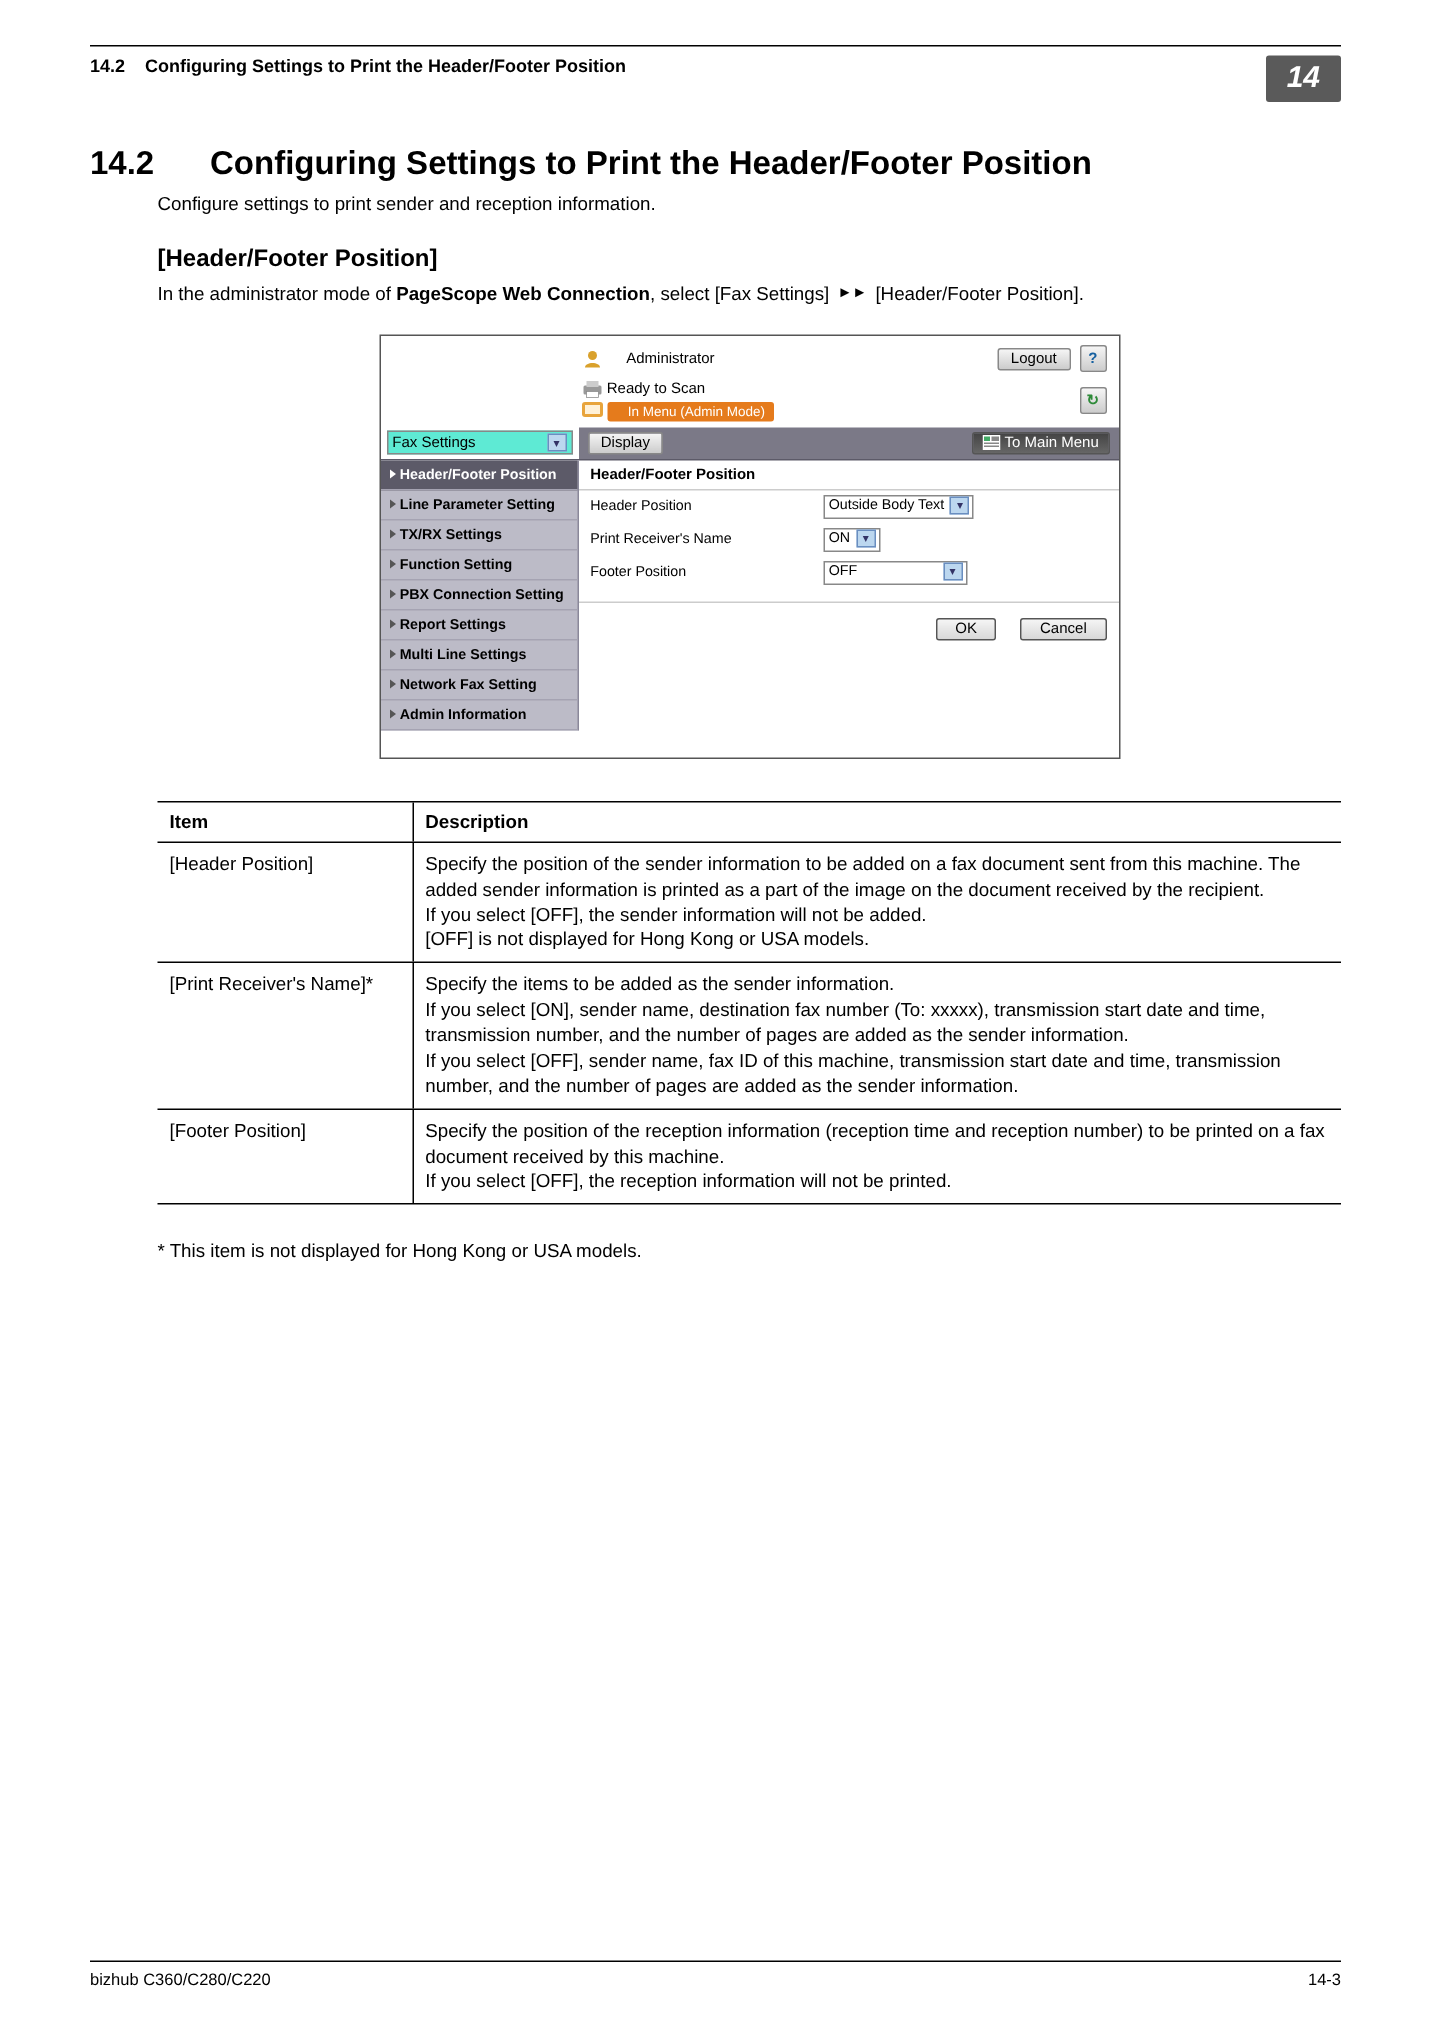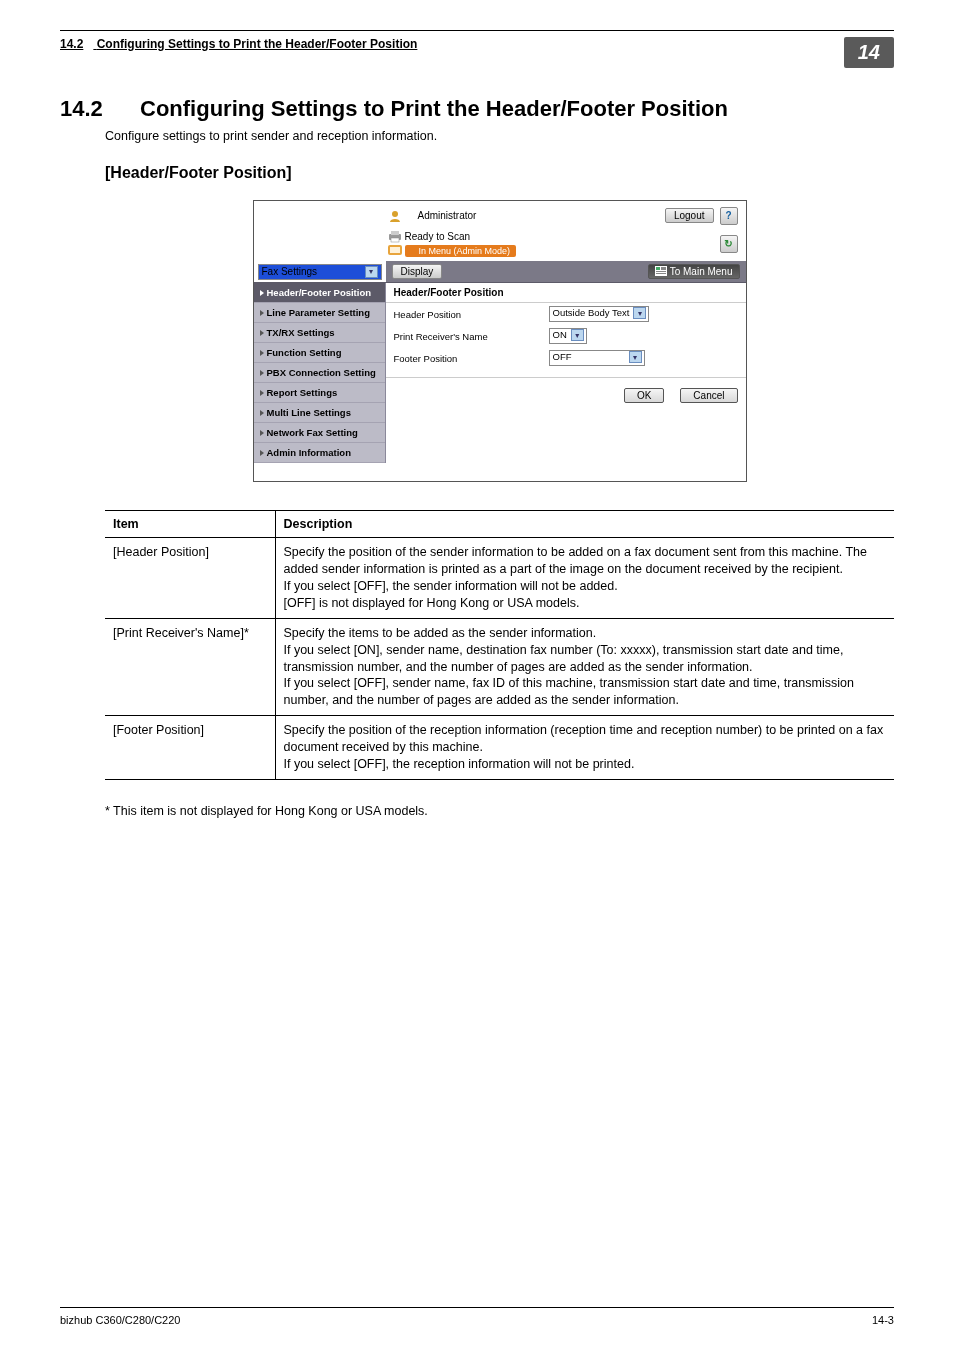--- a/index.html
+++ b/index.html
@@ -23,21 +23,20 @@
   }
   .header-row {
     display: flex;
     justify-content: space-between;
     align-items: flex-start;
     margin-bottom: 28px;
   }
   .header-left {
     font-size: 12px;
     font-weight: bold;
-    text-decoration: underline;
   }
   .header-left .sec { margin-right: 10px; }
   .chapter-box {
     background: #5a5a5a;
     color: #fff;
     font-size: 20px;
     font-weight: bold;
     padding: 4px 14px;
     font-style: italic;
     border-radius: 2px;
@@ -142,21 +141,21 @@
   }
   .ss-select-area {
     display: flex;
     gap: 3px;
     padding: 2px 4px;
     width: 132px;
     align-items: center;
   }
   .fake-select {
     flex: 1;
-    background: #1d4ed8;
+    background: #5eead4;
     border: 1px solid #888;
     height: 16px;
     display: flex;
     align-items: center;
     padding: 0 3px;
     justify-content: space-between;
   }
   .sel-arrow {
     background: #bcd7ef;
     width: 13px; height: 12px;
@@ -315,20 +314,23 @@
   <div class="main-heading">
     <div class="num">14.2</div>
     <div class="title">Configuring Settings to Print the Header/Footer Position</div>
   </div>
 
   <div class="body-indent">
     <div class="body-text">Configure settings to print sender and reception information.</div>
 
     <div class="sub-heading">[Header/Footer Position]</div>
 
+    <div class="body-text">
+      <span>In the administrator mode of </span><b>PageScope Web Connection</b><span>, select [Fax Settings] </span><span class="arrow-sep">►►</span><span> [Header/Footer Position].</span>
+    </div>
 
     <div class="screenshot">
       <div class="ss-top">
         <div style="width:126px"></div>
         <div class="admin-area">
           <span class="gold-icon">
             <svg viewBox="0 0 14 14">
                 <circle cx="7" cy="5" r="3" fill="#d9a12c"></circle>
                 <path d="M2 13 C2 9 12 9 12 13 Z" fill="#d9a12c"></path>
               </svg>

